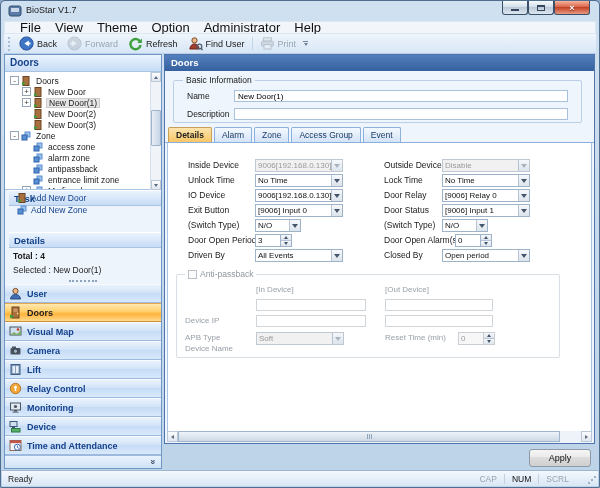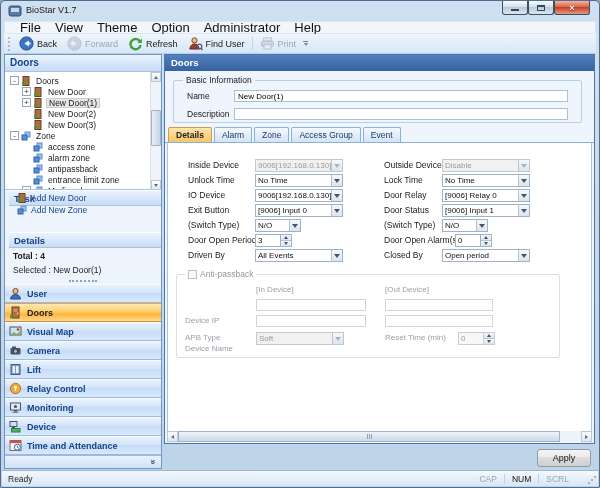--- a/index.html
+++ b/index.html
@@ -116,21 +116,21 @@
   .apb-inp{position:absolute;height:12px;border:1px solid #d0d5da;background:#fff;font-family:"Liberation Sans",sans-serif;font-size:8px;padding:0 2px;color:#9a9a9a;}
   
   .hscroll{position:absolute;left:2px;right:2px;bottom:1px;height:11px;background:#eef3f9;}
   .hs-btn{position:absolute;top:0;width:11px;height:11px;background:linear-gradient(#fdfdfe,#dfe7f0);border:1px solid #bac8d8;display:flex;align-items:center;justify-content:center;}
   .hs-left{left:0;} .hs-right{right:0;}
   .tri-l{width:0;height:0;border-top:2.5px solid transparent;border-bottom:2.5px solid transparent;border-right:3.5px solid #5c6b7e;}
   .tri-r{width:0;height:0;border-top:2.5px solid transparent;border-bottom:2.5px solid transparent;border-left:3.5px solid #5c6b7e;}
   .hs-thumb{position:absolute;left:11px;top:0;width:382px;height:11px;background:linear-gradient(#eef3f8,#cdd9e6);border:1px solid #9fb4ca;display:flex;align-items:center;justify-content:center;gap:1px;}
   .hs-thumb i{width:1px;height:5px;background:#8fa5bb;display:block;}
   .apply-row{position:absolute;left:163px;right:6px;top:445px;height:23px;}
-  .apply-btn{position:absolute;right:2px;top:3px;width:54px;height:18px;border:1px solid #8e9aa5;border-radius:3px;
+  .apply-btn{position:absolute;right:2px;top:3px;width:62px;height:18px;border:1px solid #8e9aa5;border-radius:3px;
     background:linear-gradient(#f5f5f5,#ebebeb 45%,#dddddd 46%,#cfcfcf);font-family:"Liberation Sans",sans-serif;font-size:9px;color:#111;}
   .statusbar{position:absolute;left:1px;right:1px;bottom:1px;height:16px;background:linear-gradient(#f3f8fd,#d9e6f4);
     border-top:1px solid #9fb6cf;display:flex;align-items:center;font-size:8.5px;color:#222;}
   .ready{padding-left:6px;flex:1;}
   .status-keys{display:flex;align-items:flex-start;margin-right:22px;}
   .skey{padding:0 7px;color:#9aa5b1;}
   .skey.on{color:#111;}
   .ssep{width:1px;height:10px;background:#c3d0dd;}
   .grip{position:absolute;right:2px;bottom:2px;width:9px;height:9px;
     background:radial-gradient(circle at 2px 8px,#9fb0c2 1px,transparent 1.2px),radial-gradient(circle at 5px 5px,#9fb0c2 1px,transparent 1.2px),radial-gradient(circle at 8px 2px,#9fb0c2 1px,transparent 1.2px);}

